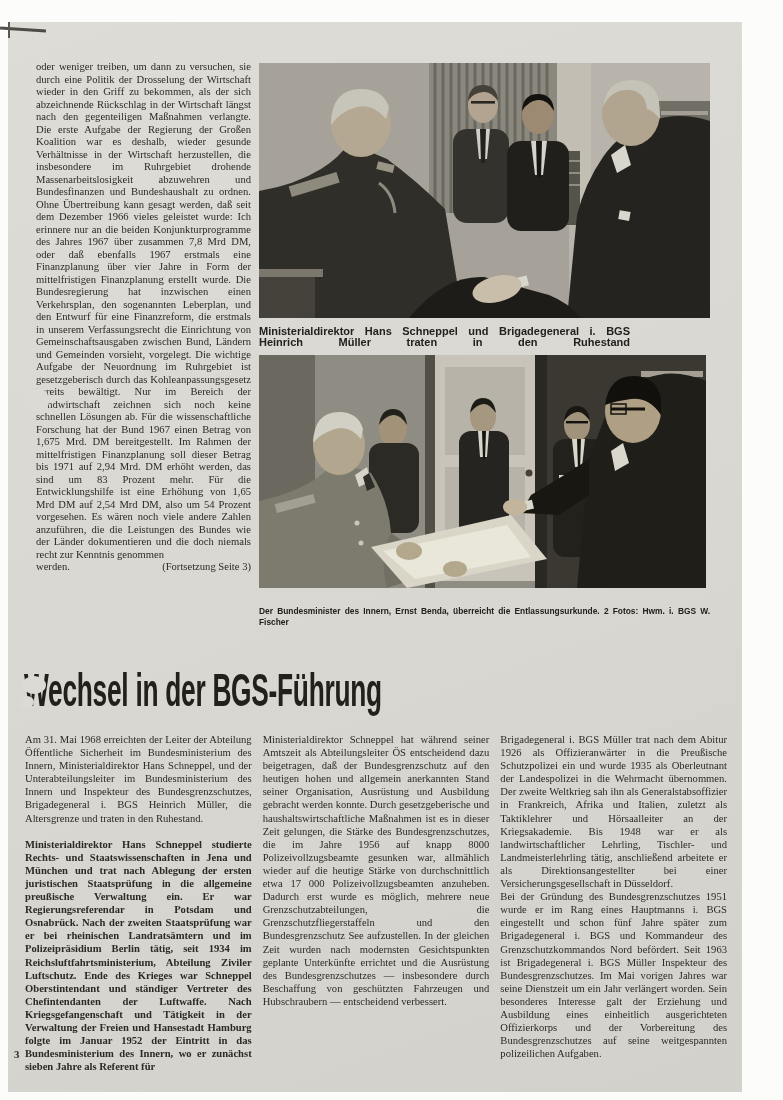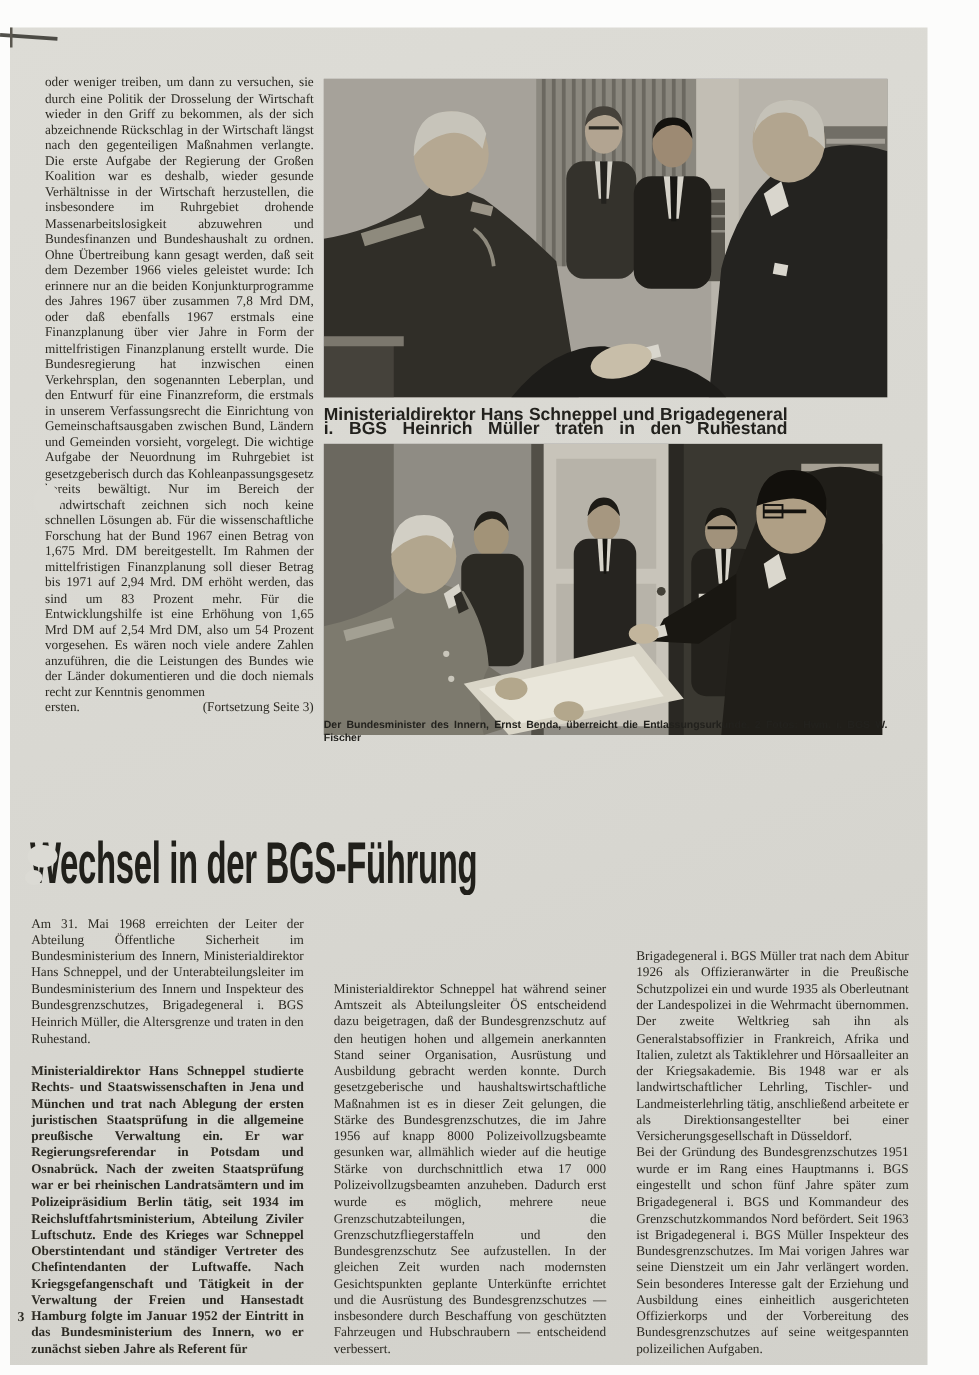--- a/index.html
+++ b/index.html
@@ -40,40 +40,40 @@
   .photo { position:absolute; overflow:hidden; background:#8f8c84; }
   .photo svg { width:100%; height:100%; display:block; }
   .photo1 { left:251px; top:41px; width:451px; height:255px; }
   .photo2 { left:251px; top:333px; width:447px; height:233px; }
   .caption {
     position:absolute; font-family:"Liberation Sans", sans-serif;
     font-weight:bold; color:#22211d;
   }
   .cap1 {
     left:251px; top:304px; width:371px;
-    font-size:14px; line-height:11px;
+    font-size:11px; line-height:11px;
     text-align:justify; text-align-last:justify;
   }
   .cap2 {
-    left:251px; top:552px; width:451px;
+    left:251px; top:584px; width:451px;
     font-size:8.4px; line-height:10.5px;
     text-align:justify;
   }
   
   .headline {
     position:absolute; left:16px; top:646px; margin:0;
     font-family:"Liberation Sans", sans-serif; font-weight:700;
     font-size:47px; line-height:44px; letter-spacing:-0.5px;
     color:#21201b; white-space:nowrap;
     transform:scaleX(0.56); transform-origin:left top;
   }
   
   .columns {
     position:absolute; left:17px; top:711px; width:702px;
-    display:flex; gap:24px;align-items:flex-end;
+    display:flex; gap:11px;
   }
   .col {
     width:227px; font-size:10.6px; line-height:13.1px;
     color:#2c2a23; text-align:justify;
   }
   .col p { margin:0; }
   .col.col-gap p + p { margin-top:13px;font-weight:bold; }
   .pagenum {
     position:absolute; left:6px; top:1026px;
     font-weight:bold; font-size:11px; line-height:12px; color:#2c2a23;
@@ -84,21 +84,21 @@
 
 <div class="scan">
   <div class="sheet">
 
     <div class="corner-mark"></div>
     <div class="edge-nick"></div>
 
     <div class="intro">
       <p>oder weniger treiben, um dann zu versuchen, sie durch eine Politik der Drosselung der Wirtschaft wieder in den Griff zu bekommen, als der sich abzeichnende Rückschlag in der Wirtschaft längst nach den gegenteiligen Maßnahmen verlangte. Die erste Aufgabe der Regierung der Großen Koalition war es deshalb, wieder gesunde Verhältnisse in der Wirtschaft herzustellen, die insbesondere im Ruhrgebiet drohende Massenarbeitslosigkeit abzuwehren und Bundesfinanzen und Bundeshaushalt zu ordnen. Ohne Übertreibung kann gesagt werden, daß seit dem Dezember 1966 vieles geleistet wurde: Ich erinnere nur an die beiden Konjunkturprogramme des Jahres 1967 über zusammen 7,8 Mrd DM, oder daß ebenfalls 1967 erstmals eine Finanzplanung über vier Jahre in Form der mittelfristigen Finanzplanung erstellt wurde. Die Bundesregierung hat inzwischen einen Verkehrsplan, den sogenannten Leberplan, und den Entwurf für eine Finanzreform, die erstmals in unserem Verfassungsrecht die Einrichtung von Gemeinschaftsausgaben zwischen Bund, Ländern und Gemeinden vorsieht, vorgelegt. Die wichtige Aufgabe der Neuordnung im Ruhrgebiet ist gesetzgeberisch durch das Kohleanpassungsgesetz bereits bewältigt. Nur im Bereich der Landwirtschaft zeichnen sich noch keine schnellen Lösungen ab. Für die wissenschaftliche Forschung hat der Bund 1967 einen Betrag von 1,675 Mrd. DM bereitgestellt. Im Rahmen der mittelfristigen Finanzplanung soll dieser Betrag bis 1971 auf 2,94 Mrd. DM erhöht werden, das sind um 83 Prozent mehr. Für die Entwicklungshilfe ist eine Erhöhung von 1,65 Mrd DM auf 2,54 Mrd DM, also um 54 Prozent vorgesehen. Es wären noch viele andere Zahlen anzuführen, die die Leistungen des Bundes wie der Länder dokumentieren und die doch niemals recht zur Kenntnis genommen</p>
       <div class="intro-last">
-        <span>ersten.</span>
+        <span>werden.</span>
         <span>(Fortsetzung Seite 3)</span>
       </div>
     </div>
     <div class="blob blob-intro"></div>
 
     <div class="photo photo1">
       <svg viewBox="0 0 451 255" preserveAspectRatio="none">
         <rect width="451" height="255" fill="#a6a29a"></rect>
         <rect x="310" width="141" height="255" fill="#b8b4ab"></rect>
         <g>

